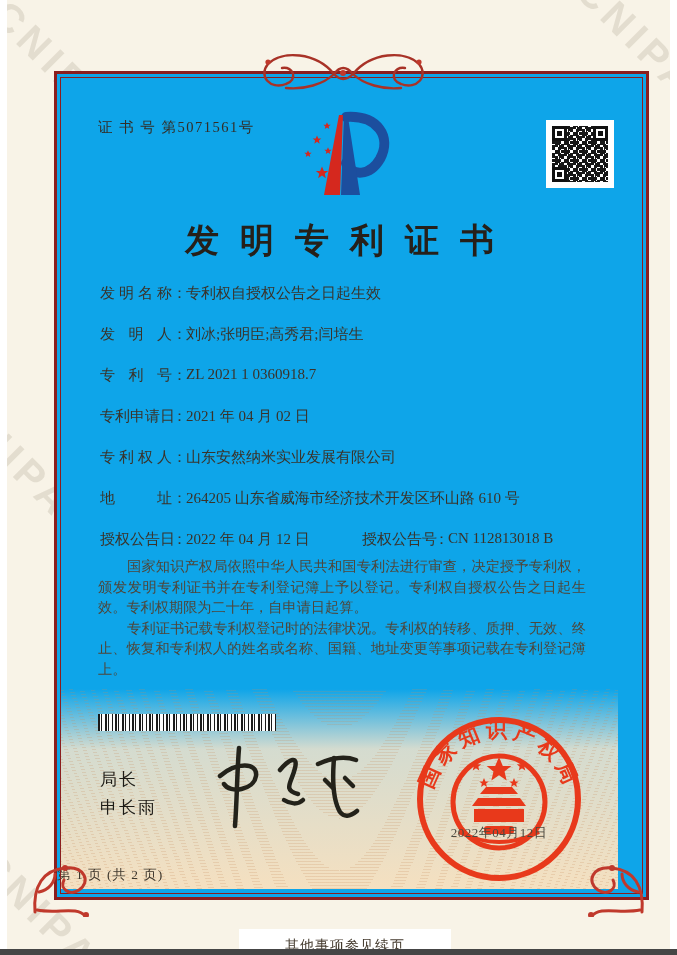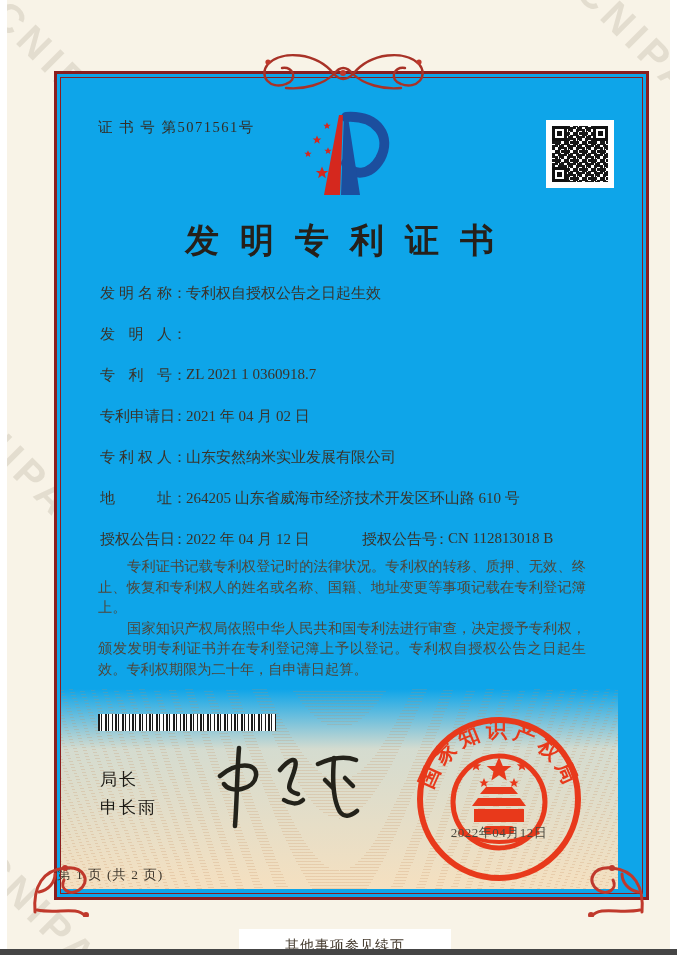--- a/index.html
+++ b/index.html
@@ -115,20 +115,21 @@
 
     <div class="fields">
       <div class="field-row">
         <span class="flabel">发明名称</span>
           <span class="colon">：</span>
         <span class="fvalue">专利权自授权公告之日起生效</span>
       </div>
       <div class="field-row">
         <span class="flabel">发明人</span>
           <span class="colon">：</span>
+        <span class="fvalue">刘冰;张明臣;高秀君;闫培生</span>
       </div>
       <div class="field-row">
         <span class="flabel">专利号</span>
           <span class="colon">：</span>
         <span class="fvalue">ZL 2021 1 0360918.7</span>
       </div>
       <div class="field-row">
         <span class="flabel">专利申请日</span>
           <span class="colon">：</span>
         <span class="fvalue">2021 年 04 月 02 日</span>
@@ -147,22 +148,22 @@
         <span class="flabel">授权公告日</span>
           <span class="colon">：</span>
         <span class="fvalue grant-date">2022 年 04 月 12 日</span>
         <span class="flabel">授权公告号</span>
           <span class="colon">：</span>
         <span class="fvalue">CN 112813018 B</span>
       </div>
     </div>
 
     <div class="paragraphs">
+      <p>国家知识产权局依照中华人民共和国专利法进行审查，决定授予专利权，颁发发明专利证书并在专利登记簿上予以登记。专利权自授权公告之日起生效。专利权期限为二十年，自申请日起算。</p>
       <p>专利证书记载专利权登记时的法律状况。专利权的转移、质押、无效、终止、恢复和专利权人的姓名或名称、国籍、地址变更等事项记载在专利登记簿上。</p>
-      <p>国家知识产权局依照中华人民共和国专利法进行审查，决定授予专利权，颁发发明专利证书并在专利登记簿上予以登记。专利权自授权公告之日起生效。专利权期限为二十年，自申请日起算。</p>
     </div>
 
     <div class="barcode"></div>
 
     <div class="director-label">局长</div>
     <div class="director-name">申长雨</div>
 
     <svg class="signature" width="165" height="88" viewBox="0 0 165 88">
       <g fill="none" stroke="#23221a" stroke-width="4.5" stroke-linecap="round" stroke-linejoin="round">
         <path d="M14 34 C30 20 52 20 50 34 C48 48 24 52 18 42"></path>

